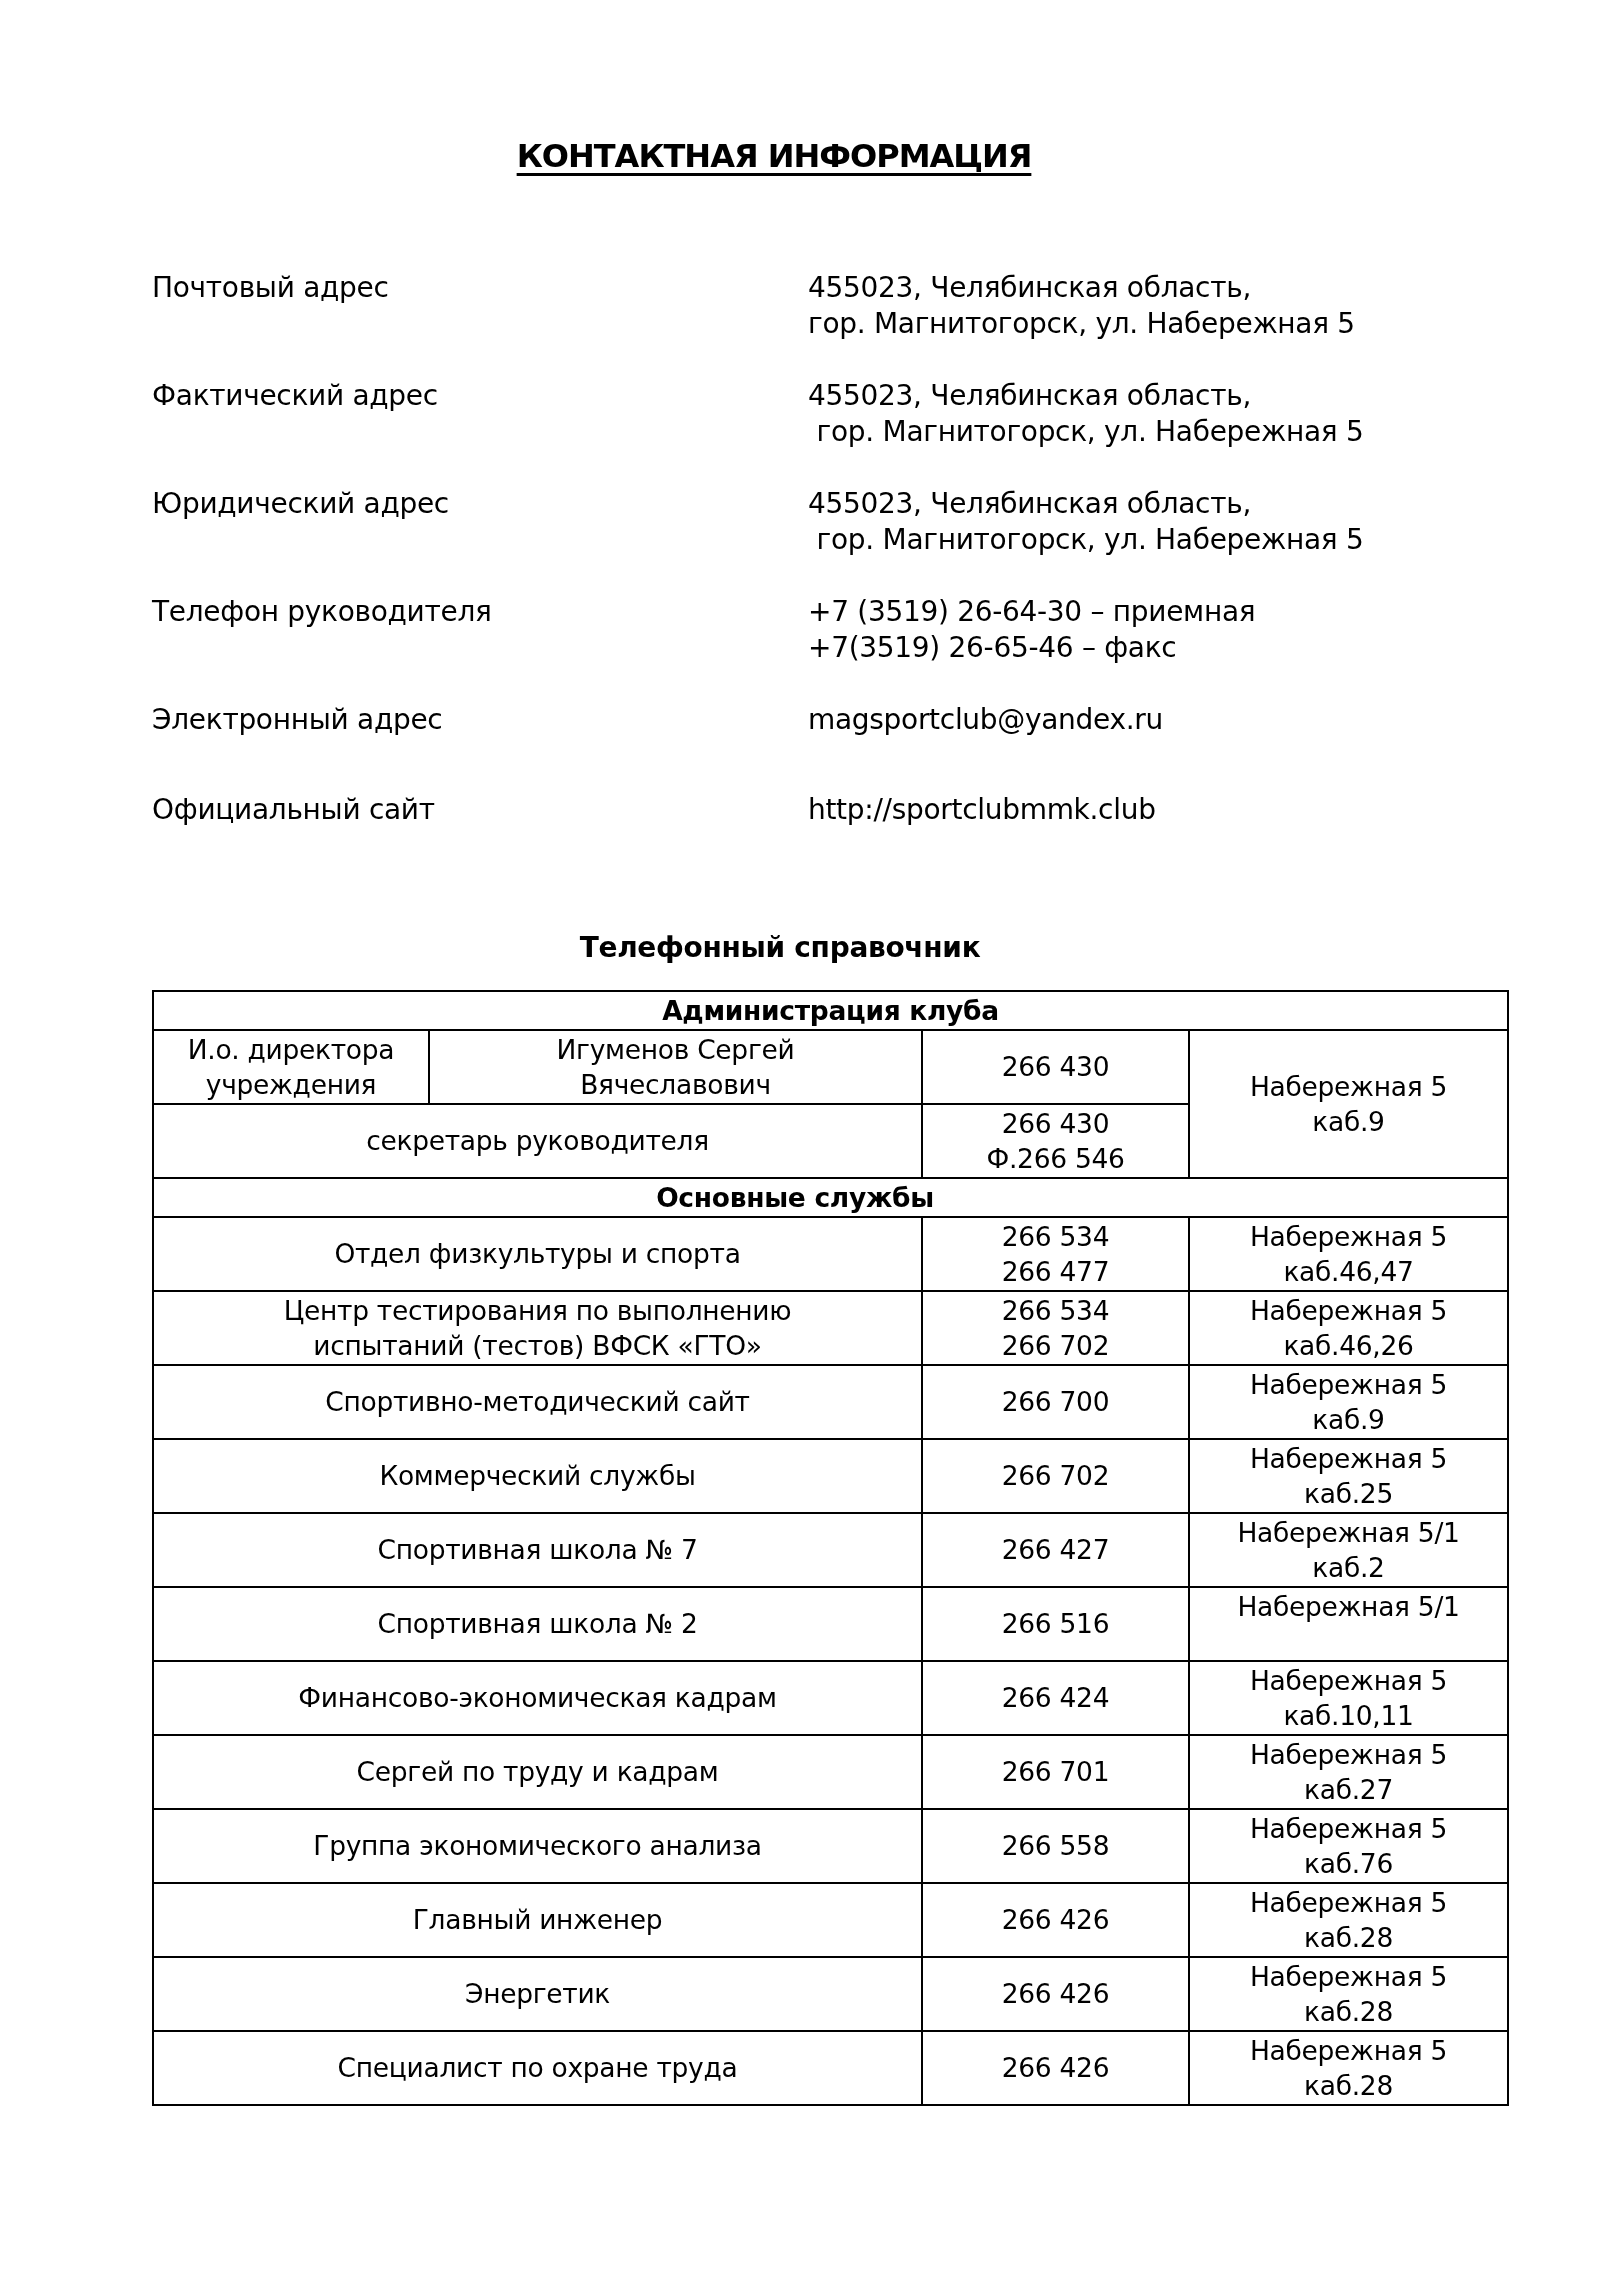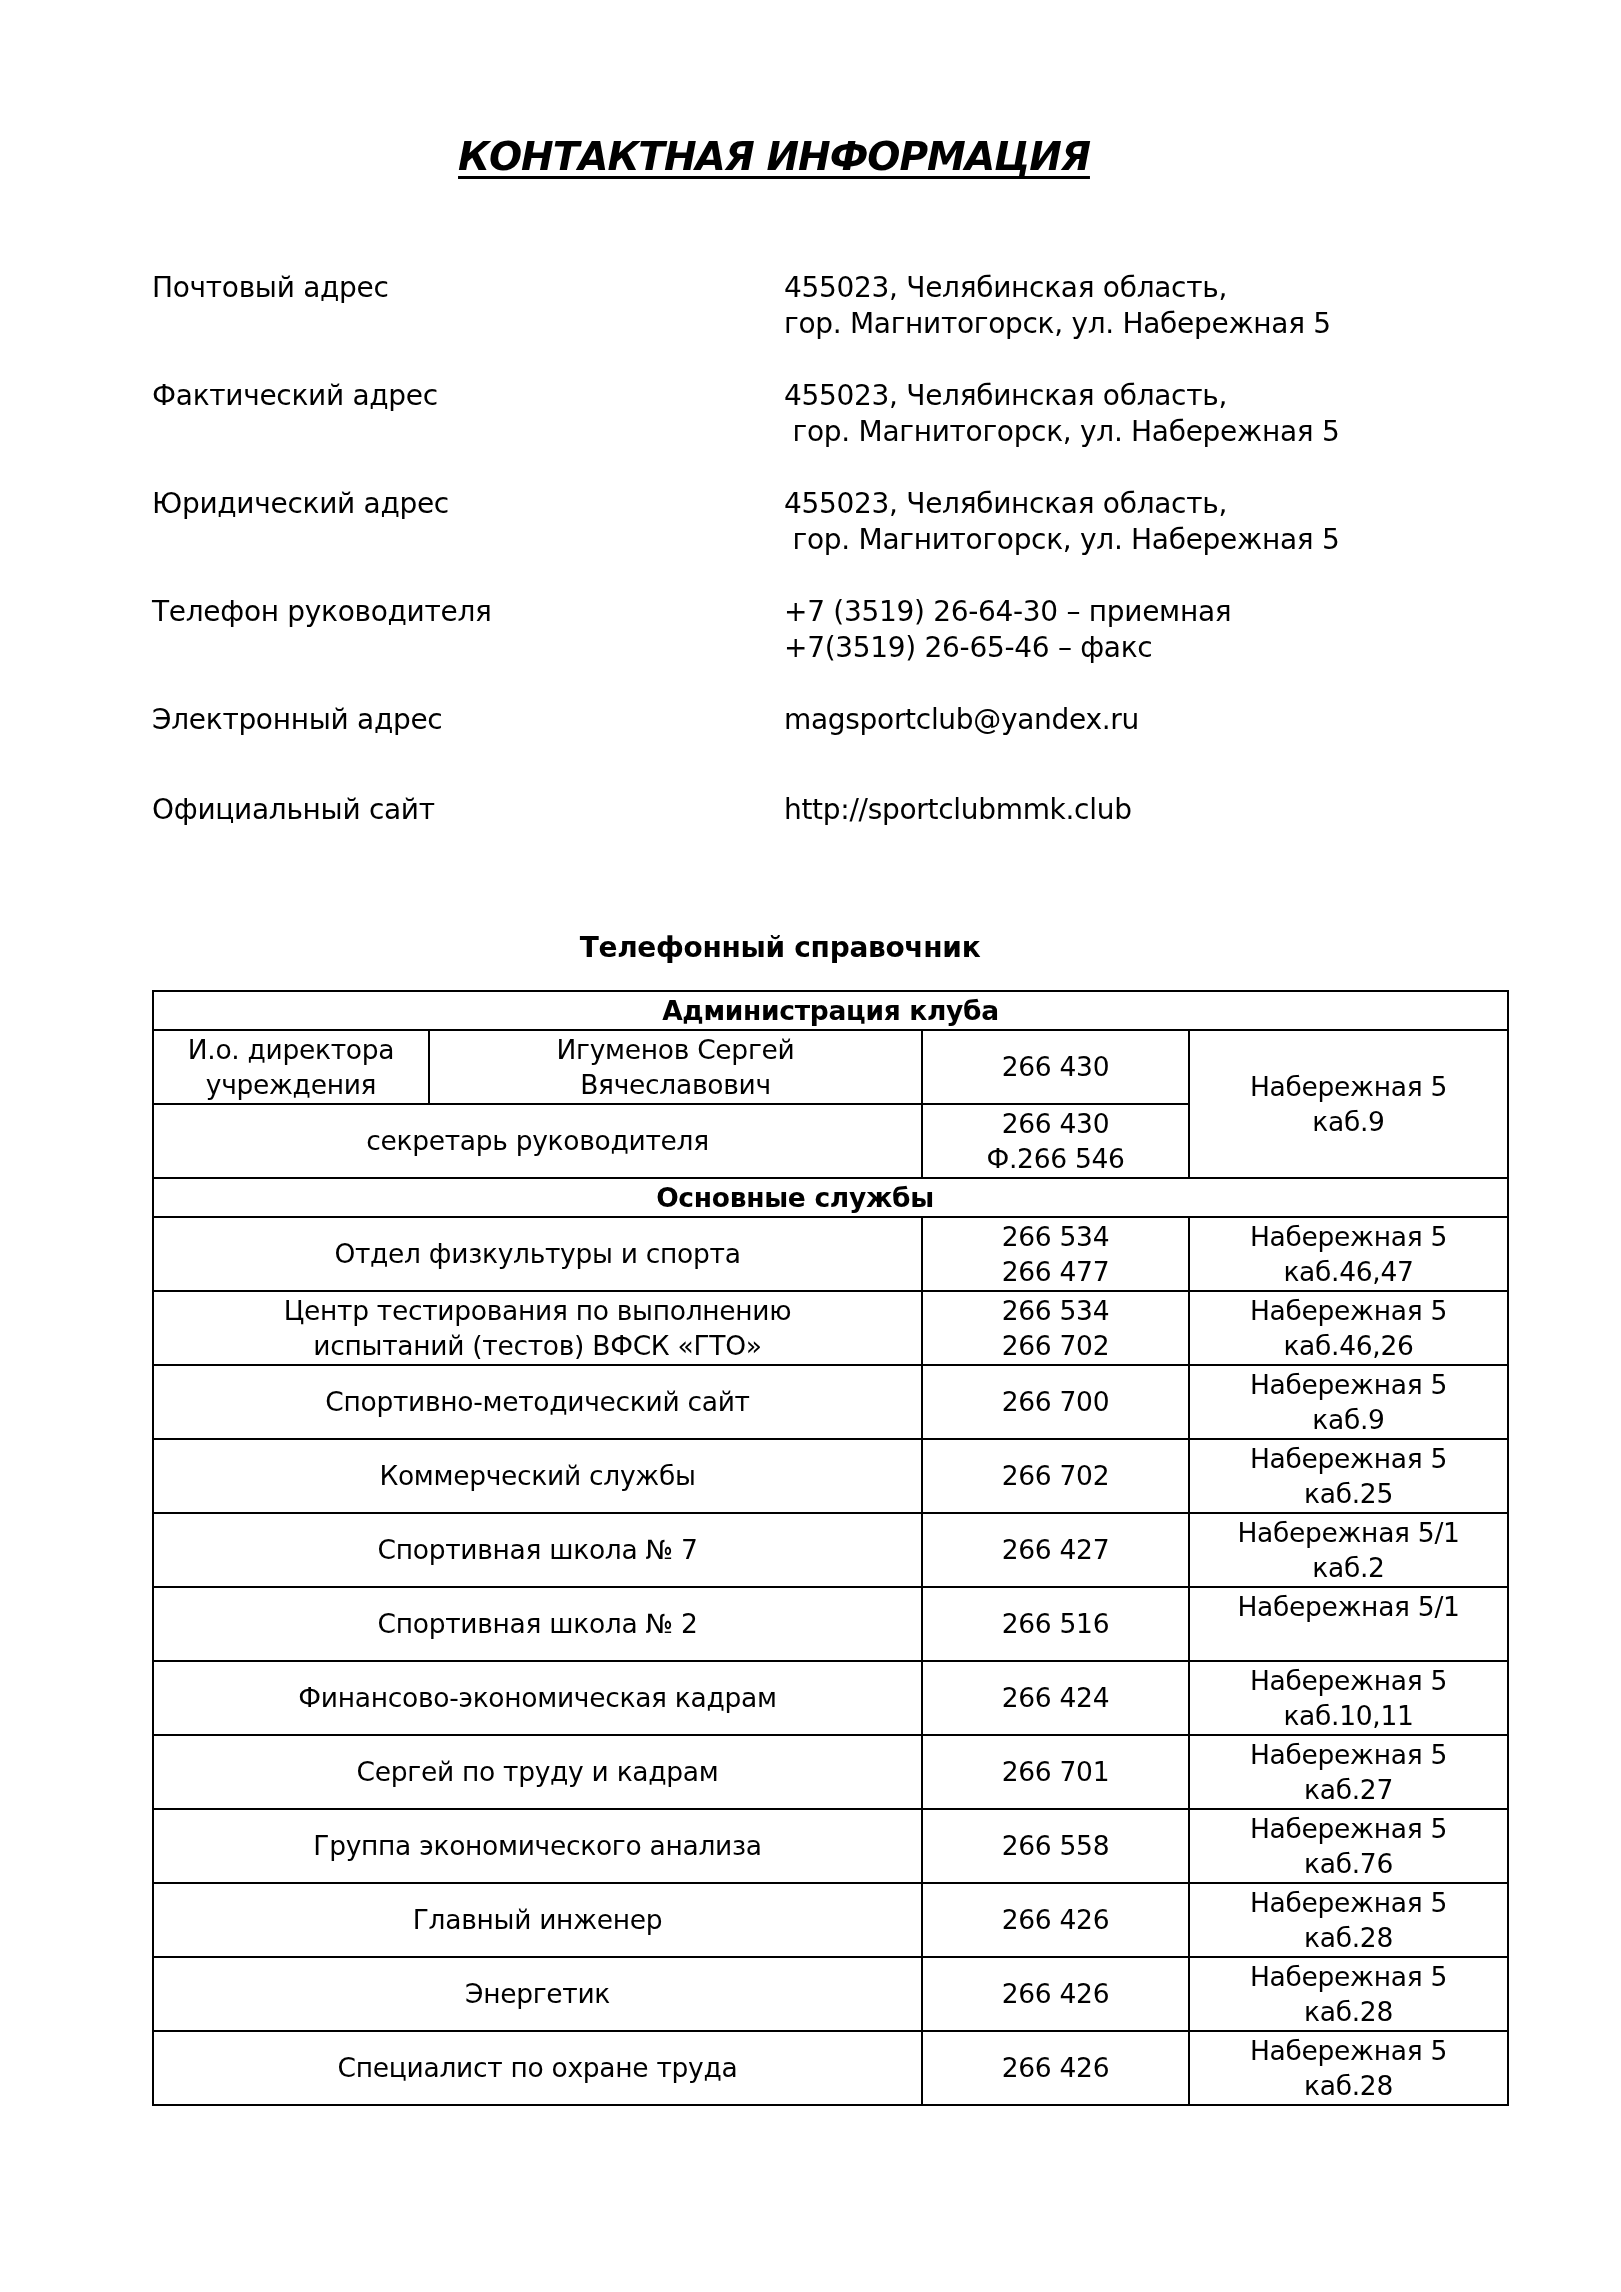--- a/index.html
+++ b/index.html
@@ -12,33 +12,32 @@
     font-family:"DejaVu Sans","Liberation Sans",sans-serif;
     letter-spacing:-0.3px;
     overflow:hidden;
   }
   .content { padding:0 115px 0 152px; }
 
   .doc-title {
     margin-top:137px;
     padding-right:110px;
     text-align:center;
-    font-size:39px; line-height:39px;
+    font-size:32px; line-height:39px;
     font-weight:bold;
     letter-spacing:-1px;
-    font-style:italic;
   }
   .doc-title .u {
     text-decoration:underline;
     text-decoration-thickness:2.9px;
     text-underline-offset:5.9px;
   }
 
   .contact-section { margin-top:94px; font-size:28px; line-height:36px; }
-  .contact-row { display:flex; margin-bottom:36px; }
+  .contact-row { display:flex; margin-bottom:36px;gap:24px; }
   .contact-row:nth-child(5) { margin-bottom:54px; }
   .contact-row:last-child { margin-bottom:0; }
   .contact-label { flex:0 0 632px; width:632px; }
   .contact-value { white-space:pre-wrap; }
 
   .directory-heading {
     margin-top:102px;
     padding-right:98px;
     text-align:center;
     font-weight:bold;

